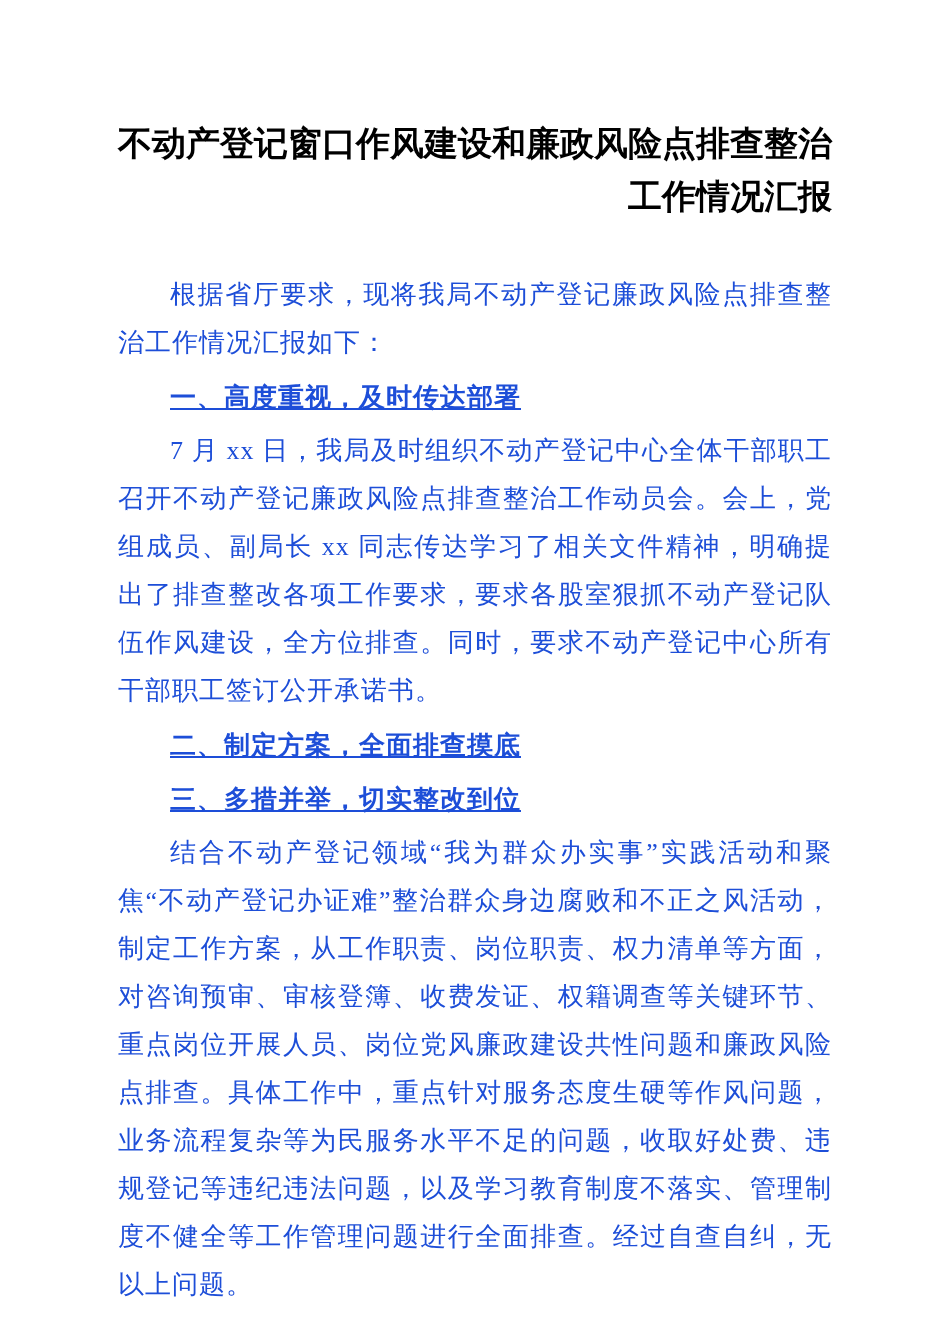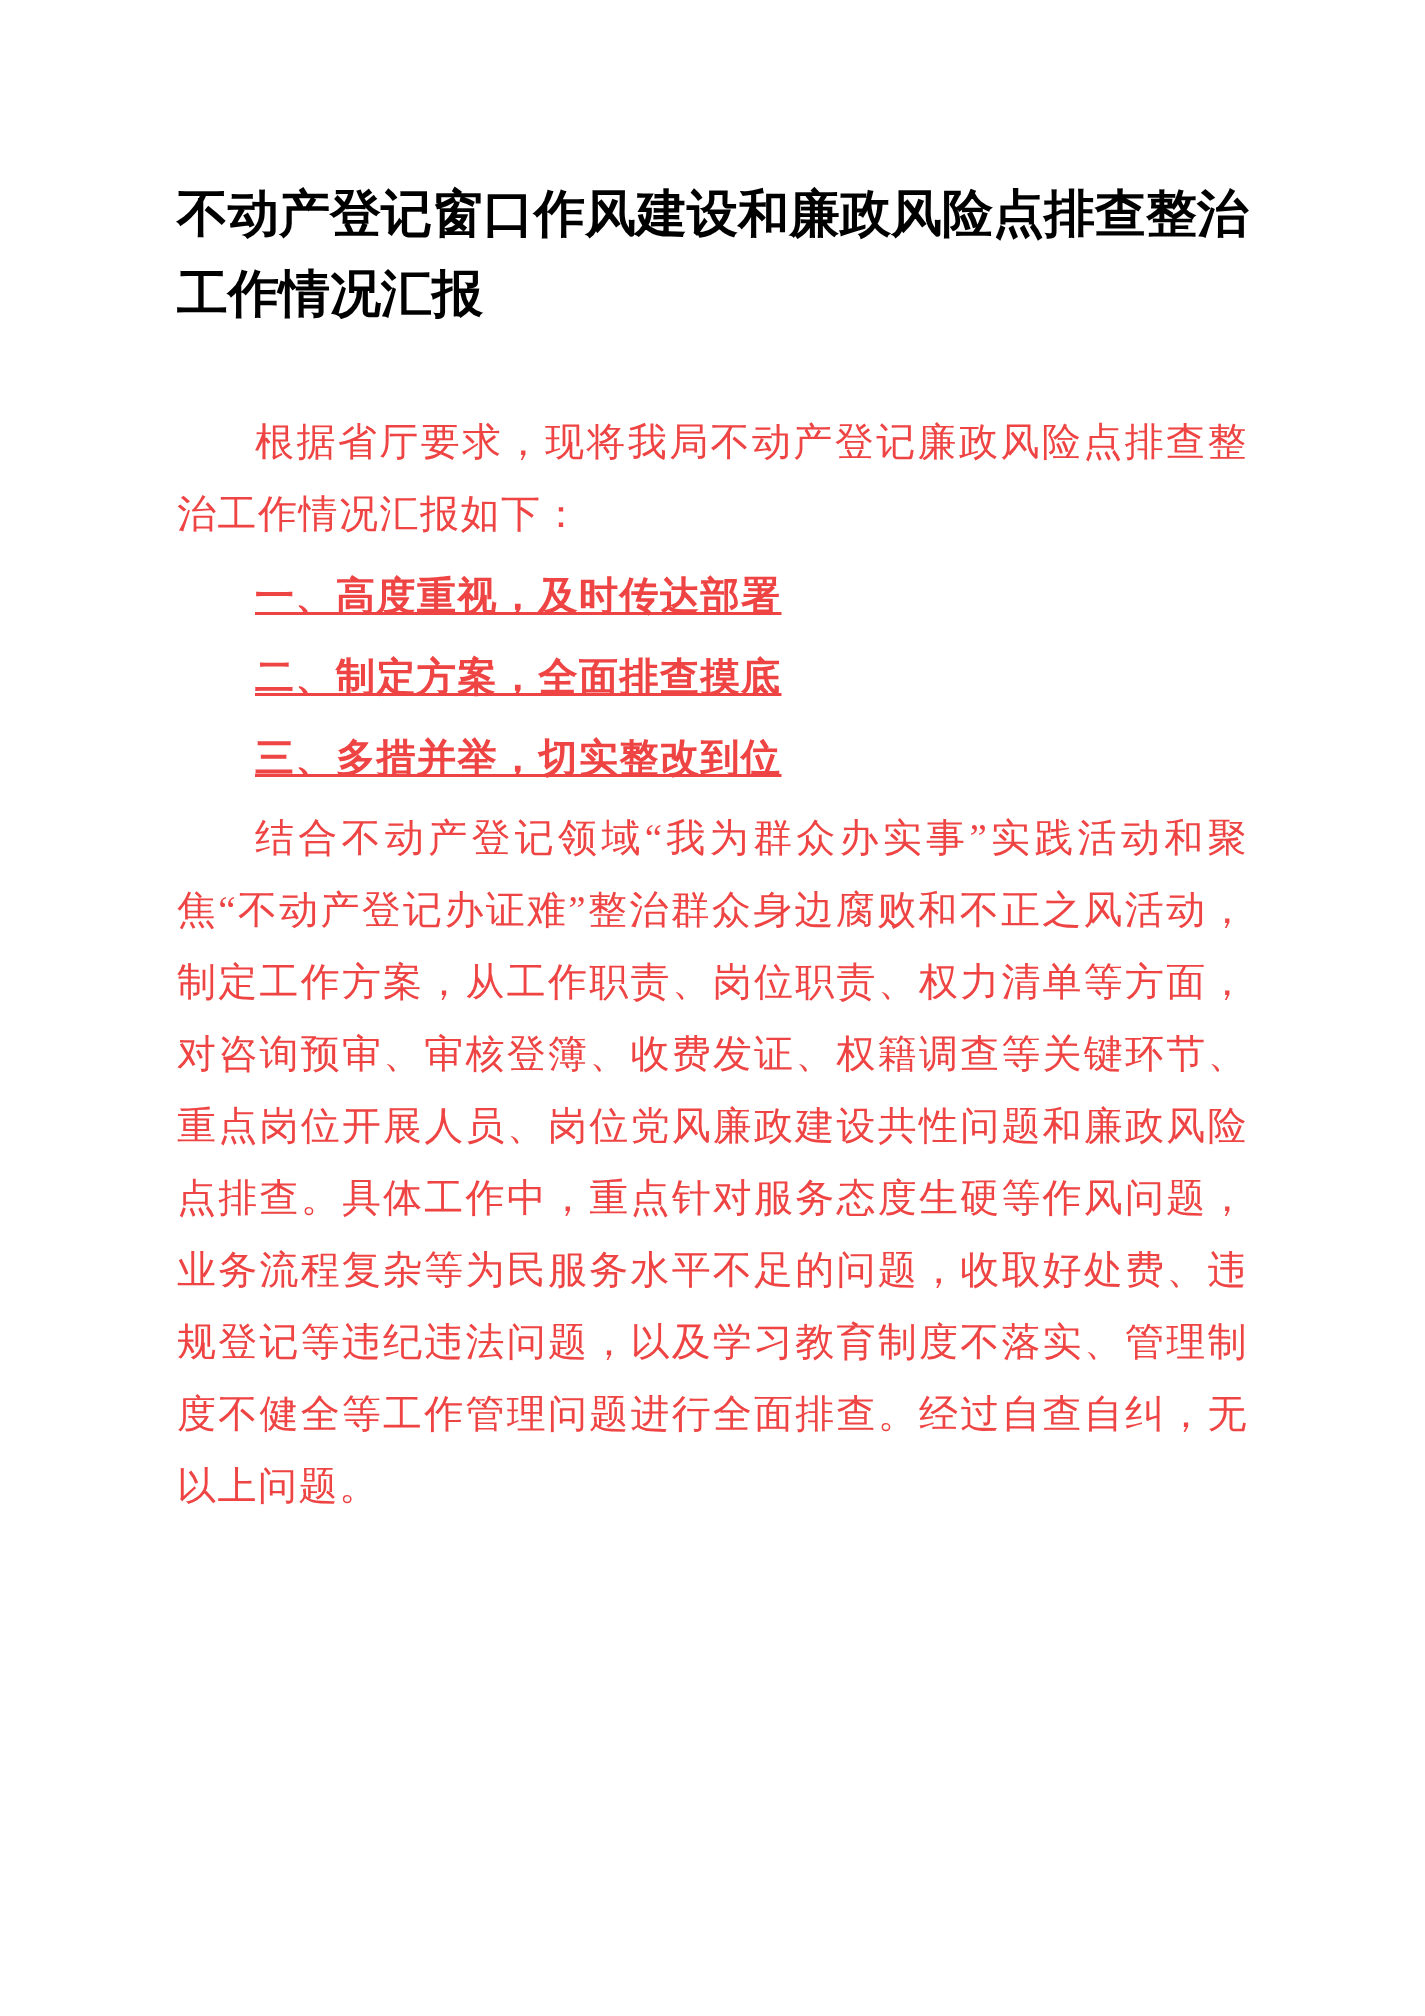--- a/index.html
+++ b/index.html
@@ -16,33 +16,33 @@
     box-sizing: border-box;
     padding: 118px 118px 40px 118px;
     overflow: hidden;
     color: #000000;
   }
   .doc-title {
     font-family: "Liberation Serif", "DejaVu Serif", serif;
     font-weight: 700;
     font-size: 34px;
     line-height: 1.55;
-    text-align: left;
+    text-align: right;
     margin: 0 0 48px 0;
     color: #000000;
   }
   .para {
     font-family: "Liberation Serif", "DejaVu Serif", serif;
     font-size: 26px;
     line-height: 48px;
     letter-spacing: 1px;
     text-indent: 2em;
     text-align: justify;
     margin: 0;
-    color: #ef4444;
+    color: #1d4ed8;
   }
   .para.body {
     font-weight: 400;
   }
   .para.heading {
     font-family: "Liberation Sans", "DejaVu Sans", sans-serif;
     font-weight: 700;
     margin: 6px 0;
     text-decoration: underline;
   }
@@ -50,19 +50,20 @@
 </head>
 <body>
 
 <div class="page">
   <h1 class="doc-title">不动产登记窗口作风建设和廉政风险点排查整治工作情况汇报</h1>
 
   <p class="para body">根据省厅要求，现将我局不动产登记廉政风险点排查整治工作情况汇报如下：</p>
 
   <p class="para heading">一、高度重视，及时传达部署</p>
 
+  <p class="para body">7 月 xx 日，我局及时组织不动产登记中心全体干部职工召开不动产登记廉政风险点排查整治工作动员会。会上，党组成员、副局长 xx 同志传达学习了相关文件精神，明确提出了排查整改各项工作要求，要求各股室狠抓不动产登记队伍作风建设，全方位排查。同时，要求不动产登记中心所有干部职工签订公开承诺书。</p>
 
   <p class="para heading">二、制定方案，全面排查摸底</p>
 
   <p class="para heading">三、多措并举，切实整改到位</p>
 
   <p class="para body">结合不动产登记领域“我为群众办实事”实践活动和聚焦“不动产登记办证难”整治群众身边腐败和不正之风活动，制定工作方案，从工作职责、岗位职责、权力清单等方面，对咨询预审、审核登簿、收费发证、权籍调查等关键环节、重点岗位开展人员、岗位党风廉政建设共性问题和廉政风险点排查。具体工作中，重点针对服务态度生硬等作风问题，业务流程复杂等为民服务水平不足的问题，收取好处费、违规登记等违纪违法问题，以及学习教育制度不落实、管理制度不健全等工作管理问题进行全面排查。经过自查自纠，无以上问题。</p>
 </div>
 
 </body></html>

